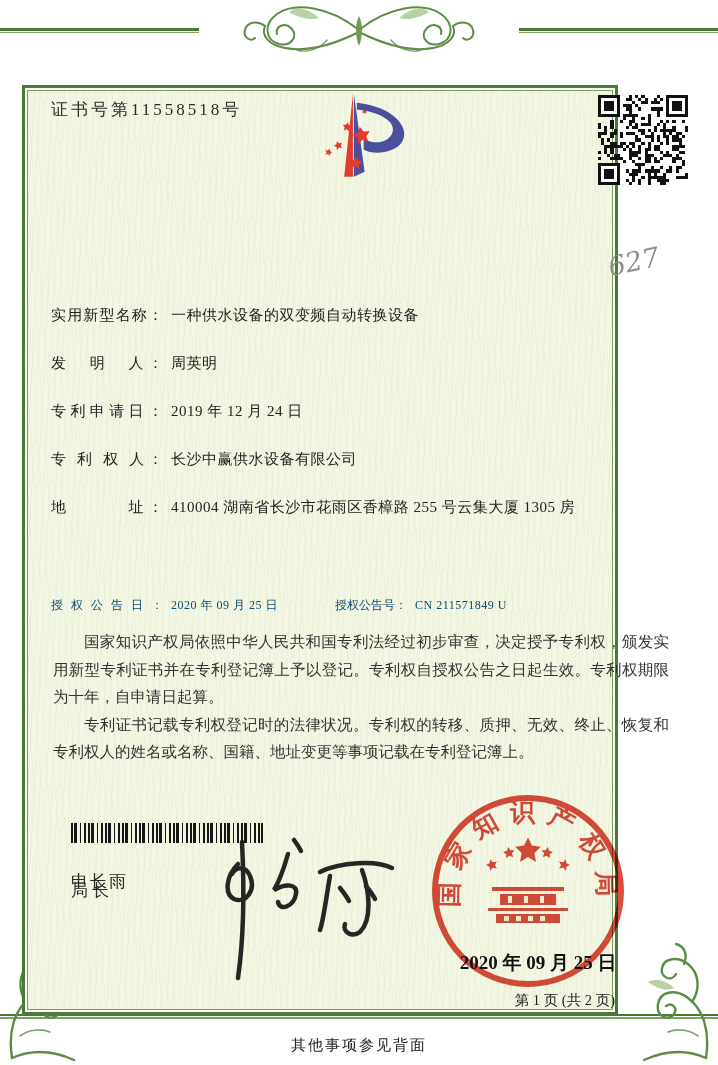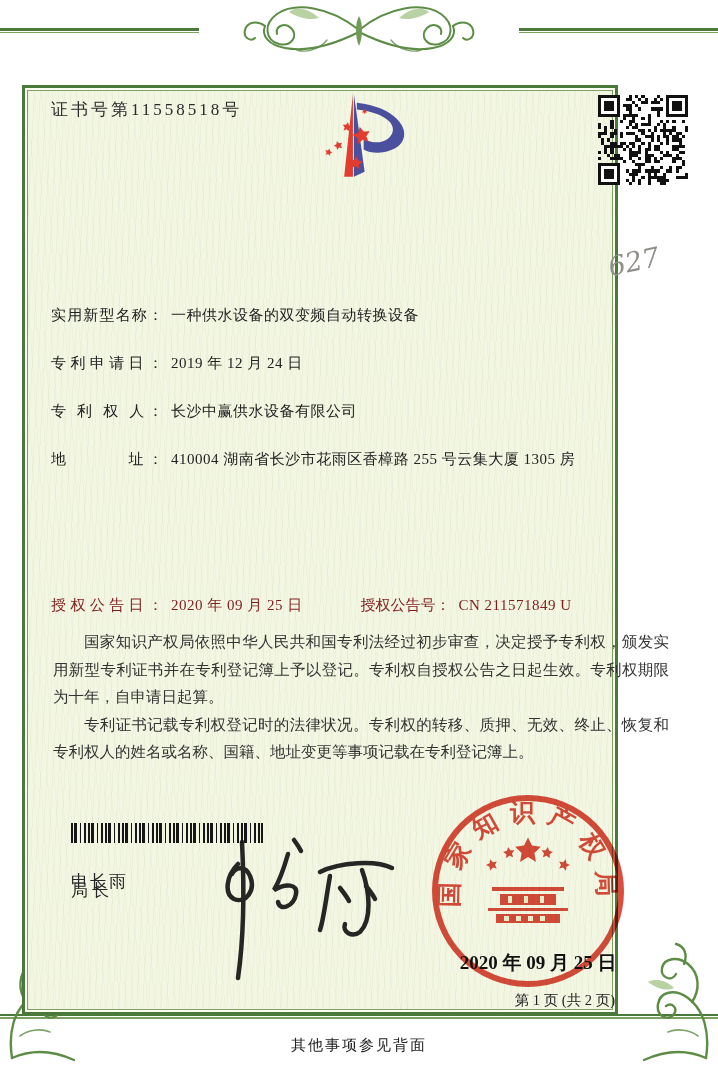--- a/index.html
+++ b/index.html
@@ -48,21 +48,21 @@
 
   .scribble{position:absolute;left:583px;top:158px;font-size:27px;color:#8f8f89;
     font-style:italic;transform:rotate(-12deg);font-family:"DejaVu Serif",serif;}
 
   .fields{position:absolute;left:26px;top:218px;right:26px;display:flex;flex-direction:column;gap:29px;
     font-size:15px;line-height:19px;color:#222;}
   .frow{white-space:nowrap;}
   .flabel{display:inline-block;width:112px;text-align:justify;text-align-last:justify;vertical-align:top;}
   .fvalue{margin-left:8px;letter-spacing:.5px;}
 
-  .grant-row{position:absolute;left:26px;top:508px;font-size:15px;line-height:19px;white-space:nowrap;color:#7f1d1d;}
+  .grant-row{position:absolute;left:26px;top:508px;font-size:12px;line-height:19px;white-space:nowrap;color:#0c4a6e;}
   .grant-row .pair2{margin-left:54px;}
 
   .paras{position:absolute;left:28px;top:540px;width:616px;font-size:15.5px;line-height:1.78;
     text-align:justify;color:#333;}
   .paras p{text-indent:2em;}
 
   .barcode{position:absolute;left:46px;top:735px;width:192px;height:20px;
     background:repeating-linear-gradient(90deg,#161616 0 2px,transparent 2px 3px,#161616 3px 6px,transparent 6px 9px,#161616 9px 10px,transparent 10px 13px,#161616 13px 15px,transparent 15px 17px);}
 
   .officer-title{position:absolute;left:46px;top:791px;font-size:17px;letter-spacing:4px;}
@@ -421,20 +421,23 @@
     </div>
 
 
     <div class="scribble">627</div>
 
     <div class="fields">
       <div class="frow">
         <span class="flabel">实用新型名称：</span><span class="fvalue">一种供水设备的双变频自动转换设备</span>
       </div>
       <div class="frow">
+        <span class="flabel">发　明　人：</span><span class="fvalue">周英明</span>
+      </div>
+      <div class="frow">
         <span class="flabel">专利申请日：</span><span class="fvalue">2019 年 12 月 24 日</span>
       </div>
       <div class="frow">
         <span class="flabel">专 利 权 人：</span><span class="fvalue">长沙中赢供水设备有限公司</span>
       </div>
       <div class="frow">
         <span class="flabel">地　　　址：</span><span class="fvalue">410004 湖南省长沙市花雨区香樟路 255 号云集大厦 1305 房</span>
       </div>
     </div>
 

